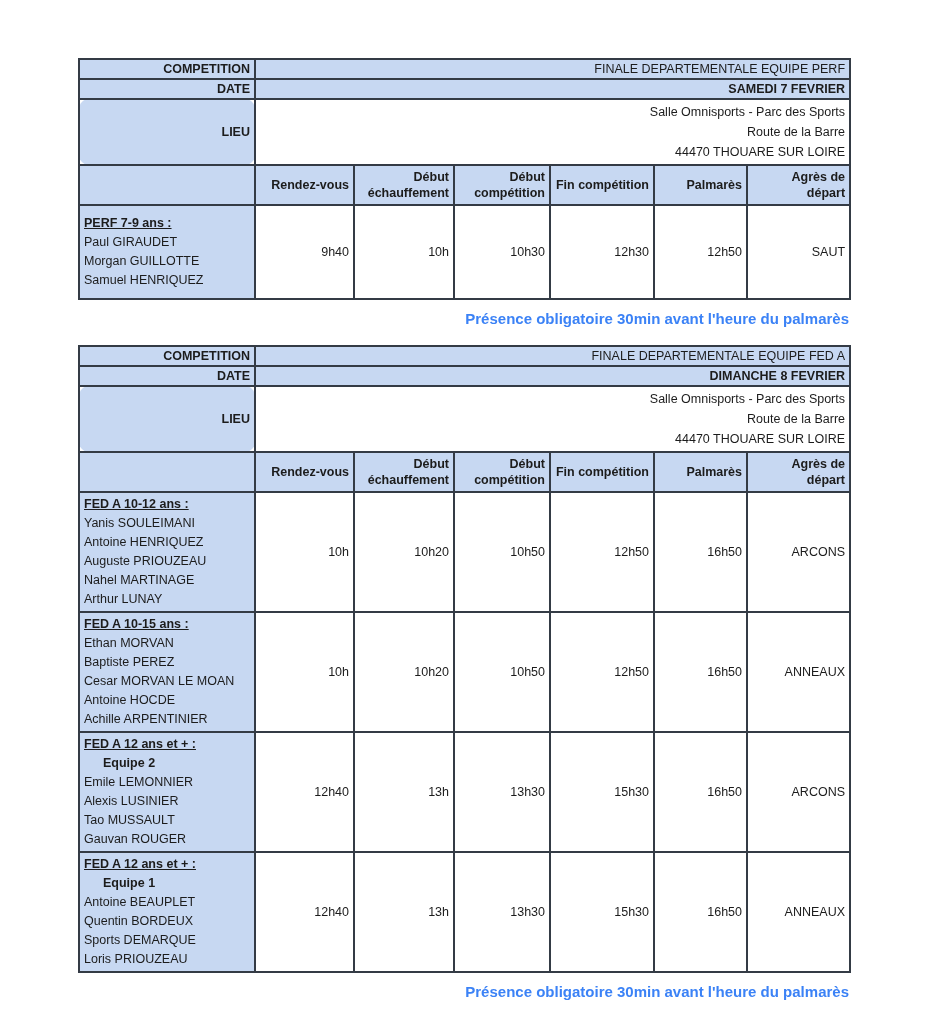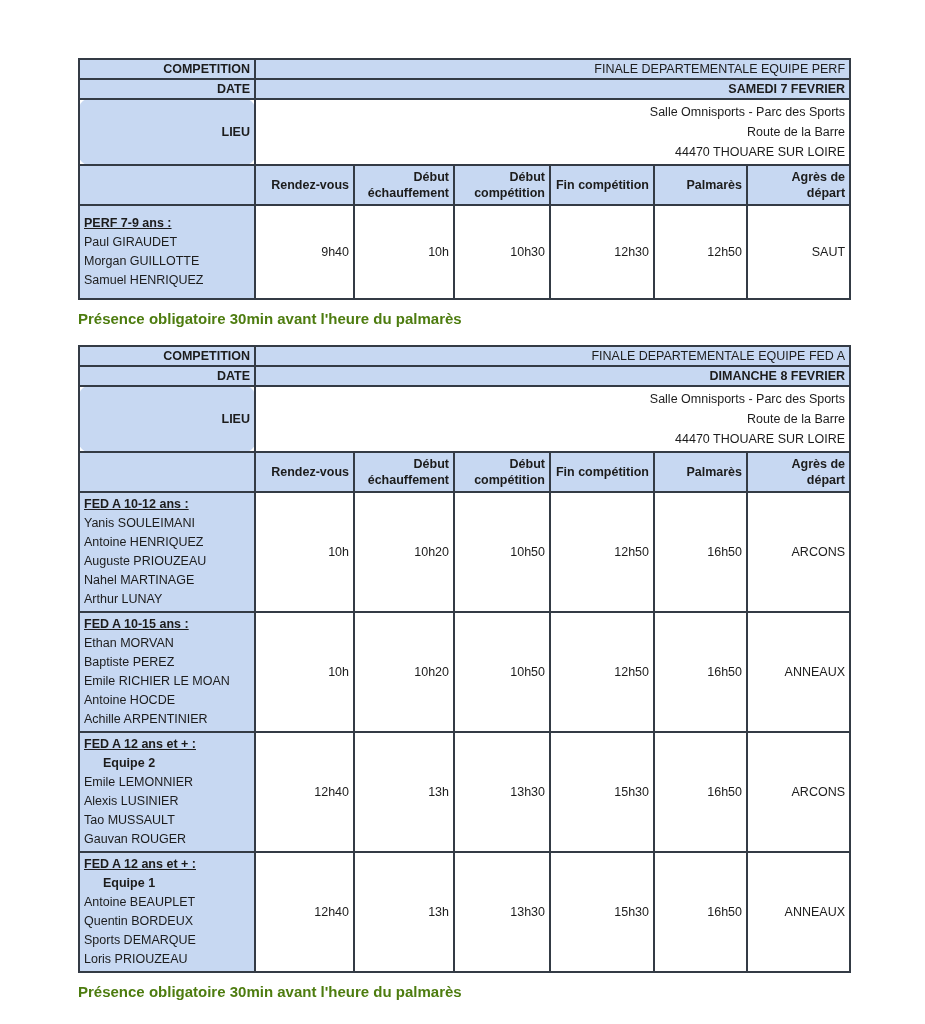--- a/index.html
+++ b/index.html
@@ -40,24 +40,24 @@
     padding: 5px 6px;
     line-height: 19px;
   }
   .t-title {
     font-weight: bold;
     text-decoration: underline;
   }
   .t-sub { font-weight: bold; padding-left: 19px; }
   .note {
     width: 771px;
-    text-align: left;
+    text-align: right;
     font-weight: bold;
     font-size: 15px;
-    color: #4d7c0f;
+    color: #3b82f6;
     margin-top: 10px;
   }
   .gap { height: 18px; }
 </style>
 </head>
 <body>
 
 <div class="doc">
 
   <table class="sched t1">
@@ -174,21 +174,21 @@
       <td class="center">16h50</td>
       <td class="center">ARCONS</td>
     </tr>
 
     <tr class="r-data">
       <td class="blue team">
         <div class="t-title">FED A 10-15 ans :</div>
         <div>
               <div>Ethan MORVAN</div>
               <div>Baptiste PEREZ</div>
-              <div>Emile RICHIER LE MOAN</div>
+              <div>Cesar MORVAN LE MOAN</div>
               <div>Antoine HOCDE</div>
               <div>Achille ARPENTINIER</div>
             </div>
       </td>
       <td class="center">10h</td>
       <td class="center">10h20</td>
       <td class="center">10h50</td>
       <td class="center">12h50</td>
       <td class="center">16h50</td>
       <td class="center">ANNEAUX</td>

